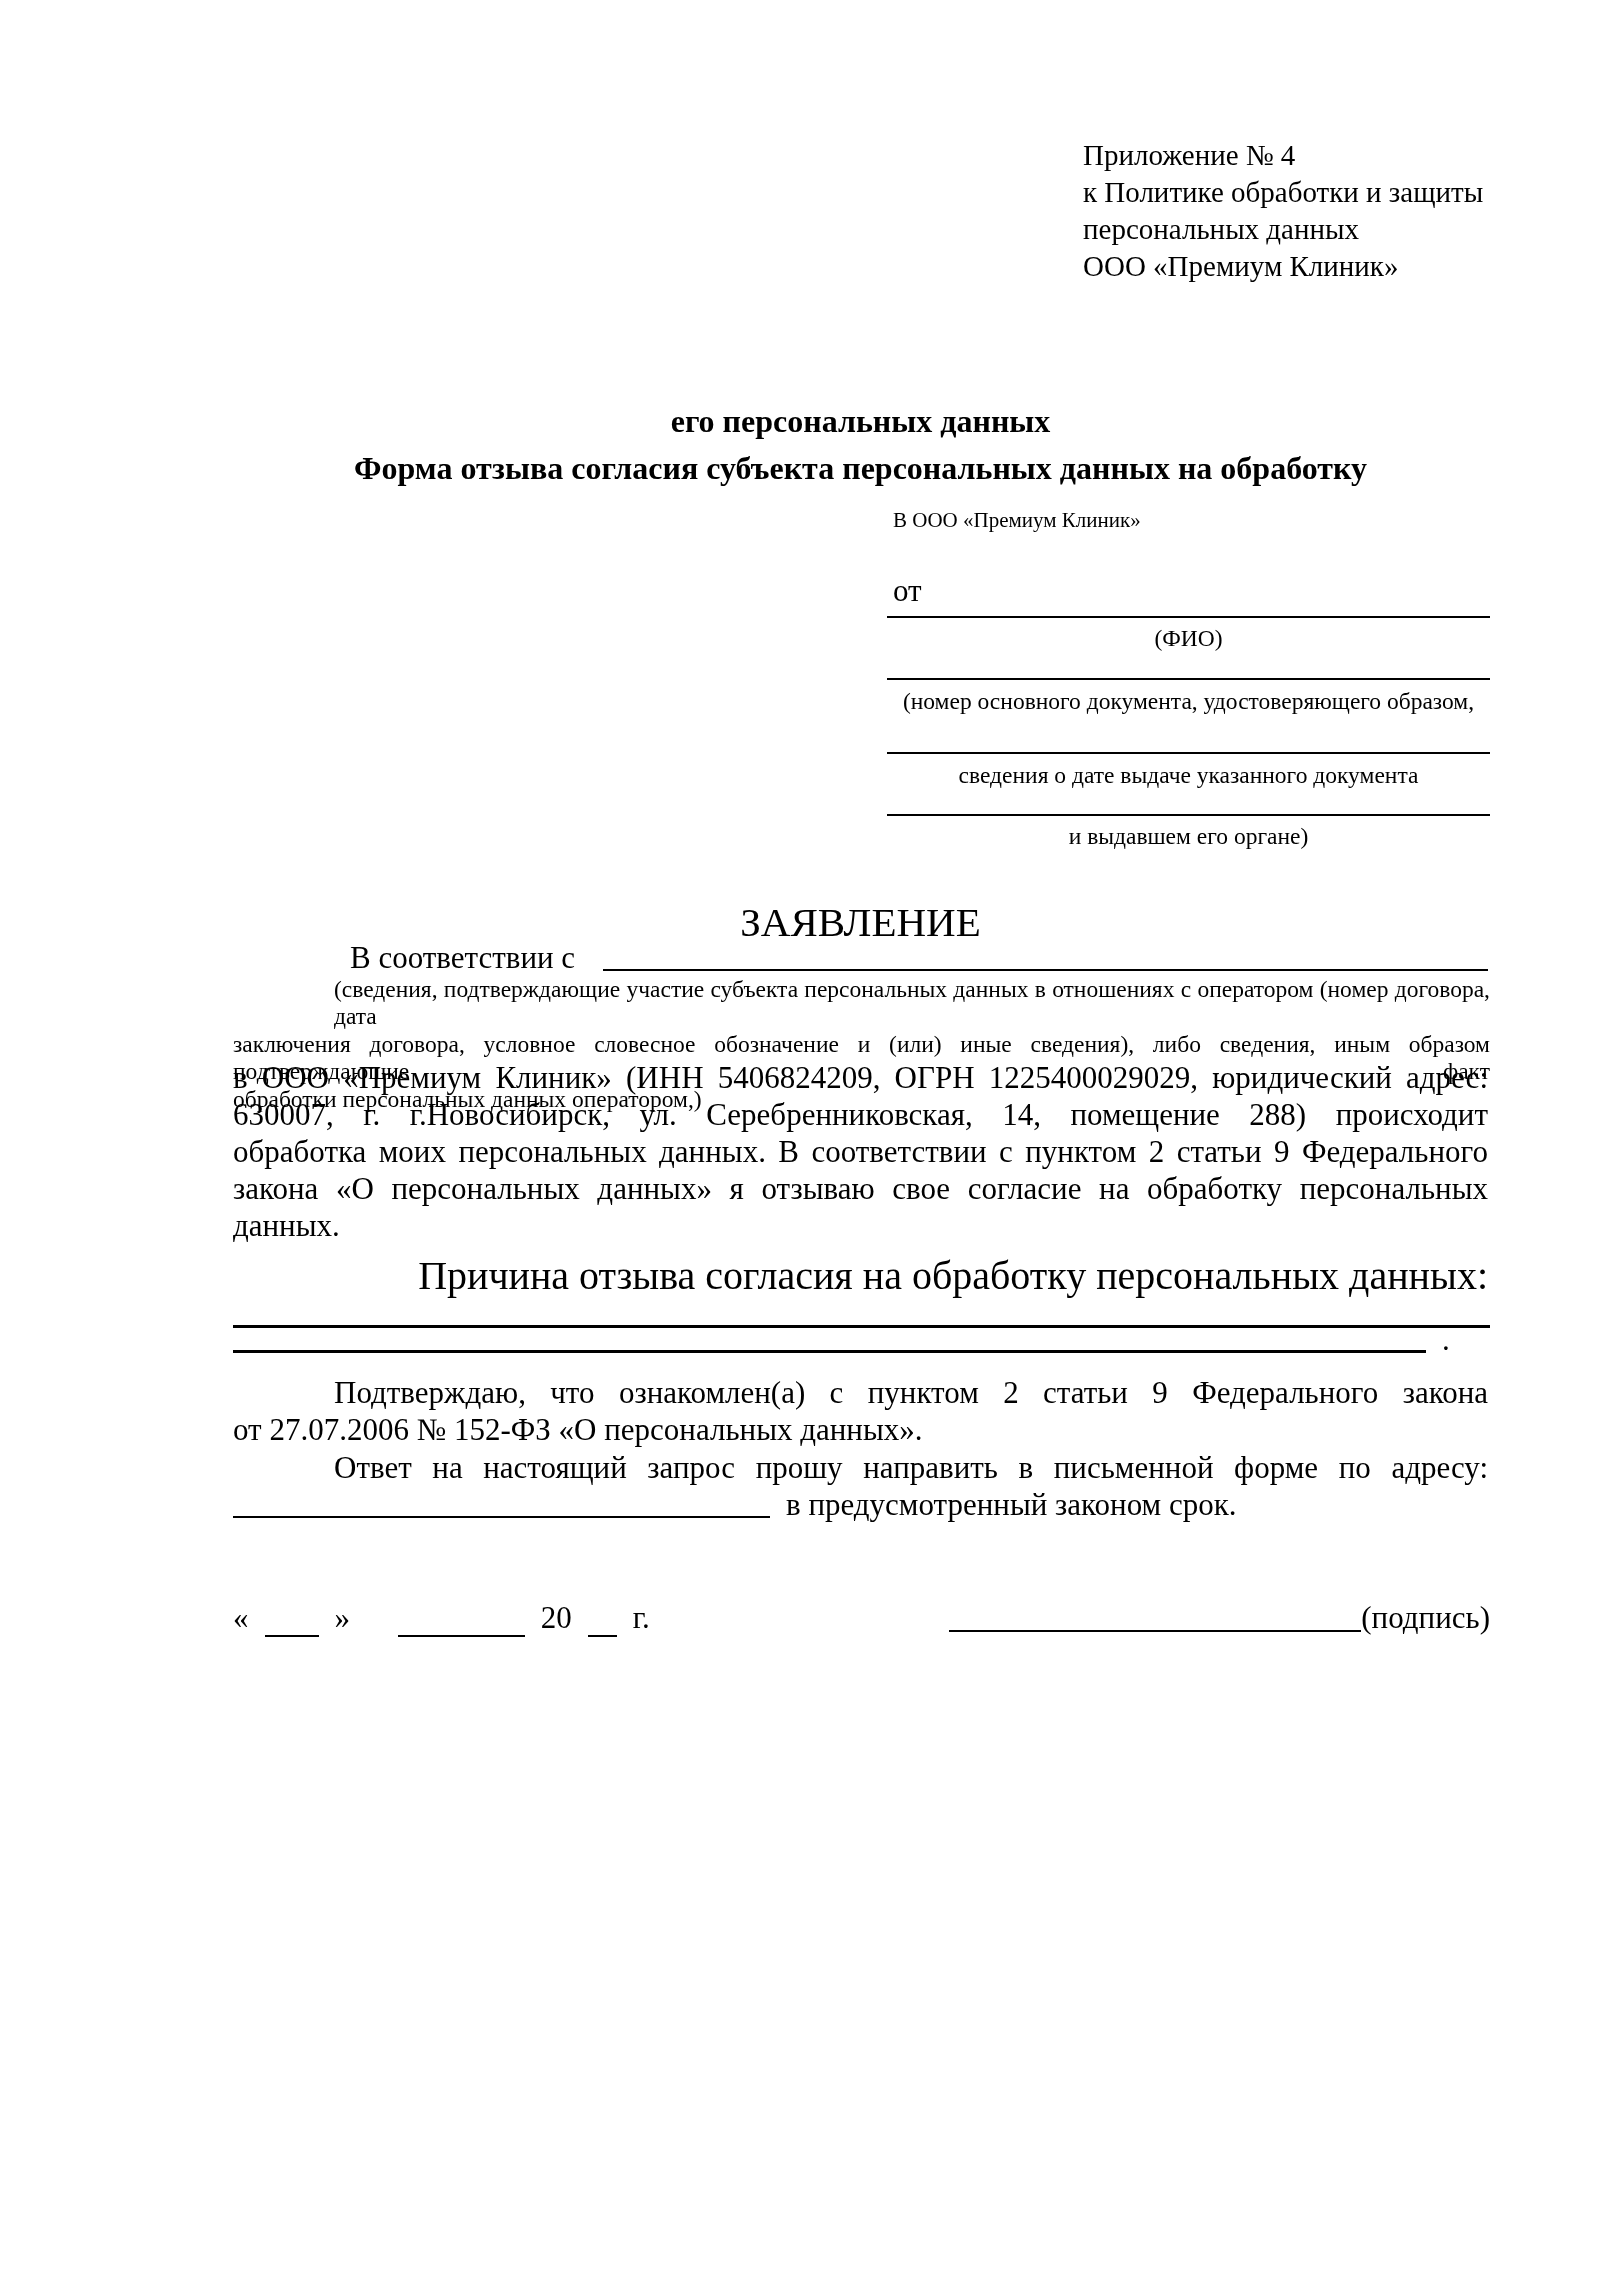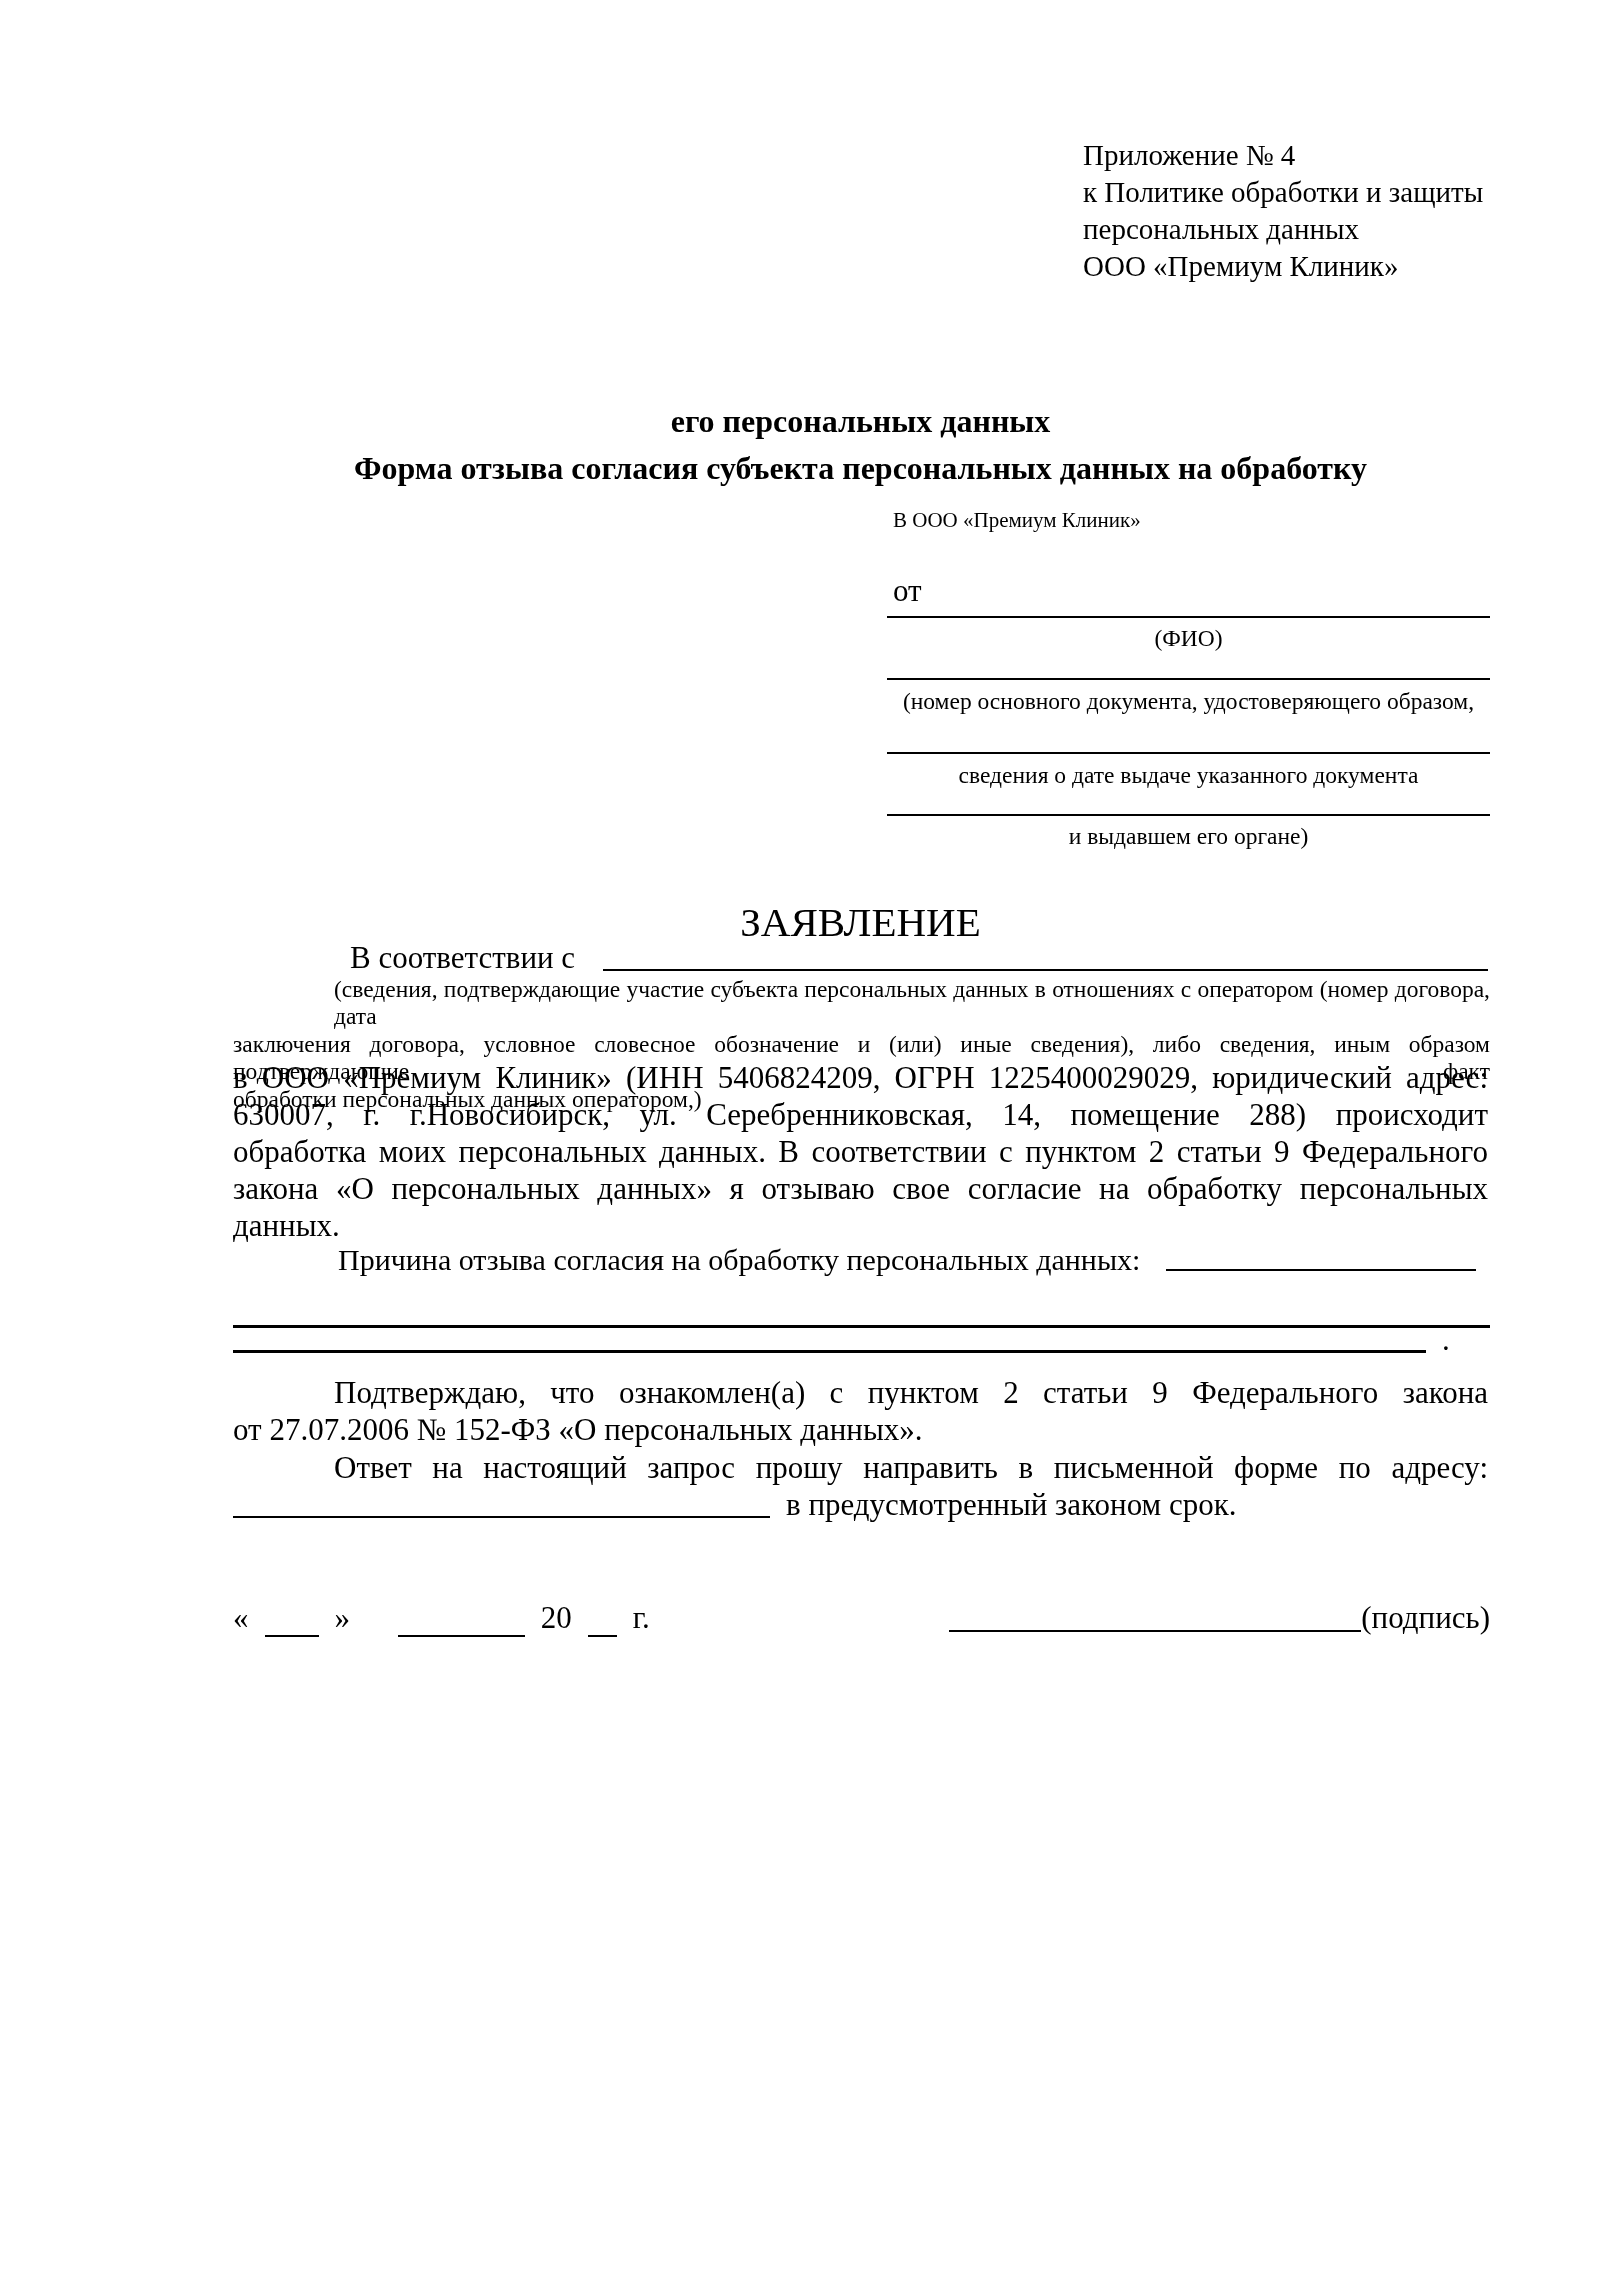--- a/index.html
+++ b/index.html
@@ -36,21 +36,21 @@
 
   .intro { left:233px; top:939px; width:1255px; font-size:31px; line-height:37px; }
 
   .footnote { left:233px; top:976px; width:1257px; font-size:23.5px; line-height:27.4px; }
   .footnote .jline { text-align:justify; text-align-last:justify; }
   .footnote .fl1 { padding-left:101px; }
 
   .body-par { left:233px; top:1059px; width:1255px; font-size:31px; line-height:37px; }
   .jline { text-align:justify; text-align-last:justify; }
 
-  .reason { left:221px; top:1241px; width:1255px; font-size:30px; line-height:37px; }
+  .reason { left:233px; top:1241px; width:1255px; font-size:40px; line-height:37px;flex-direction:column; }
   .reason .fill { margin-left:9.8px; margin-bottom:6.9px; }
 
   .big-blank { border-bottom:3.9px solid #000; }
   .blank-row1 { left:233px; top:1288px; width:1257px; height:37px; }
   .blank-row2 { left:233px; top:1321px; width:1257px; height:37px; font-size:31px; }
   .blank-row2 .seg { width:1193px; border-bottom:3.9px solid #000; margin-bottom:4.9px; }
 
   .confirm { left:233px; top:1374px; width:1255px; font-size:31px; line-height:37px; }
   .confirm .first { text-indent:101px; }
 

